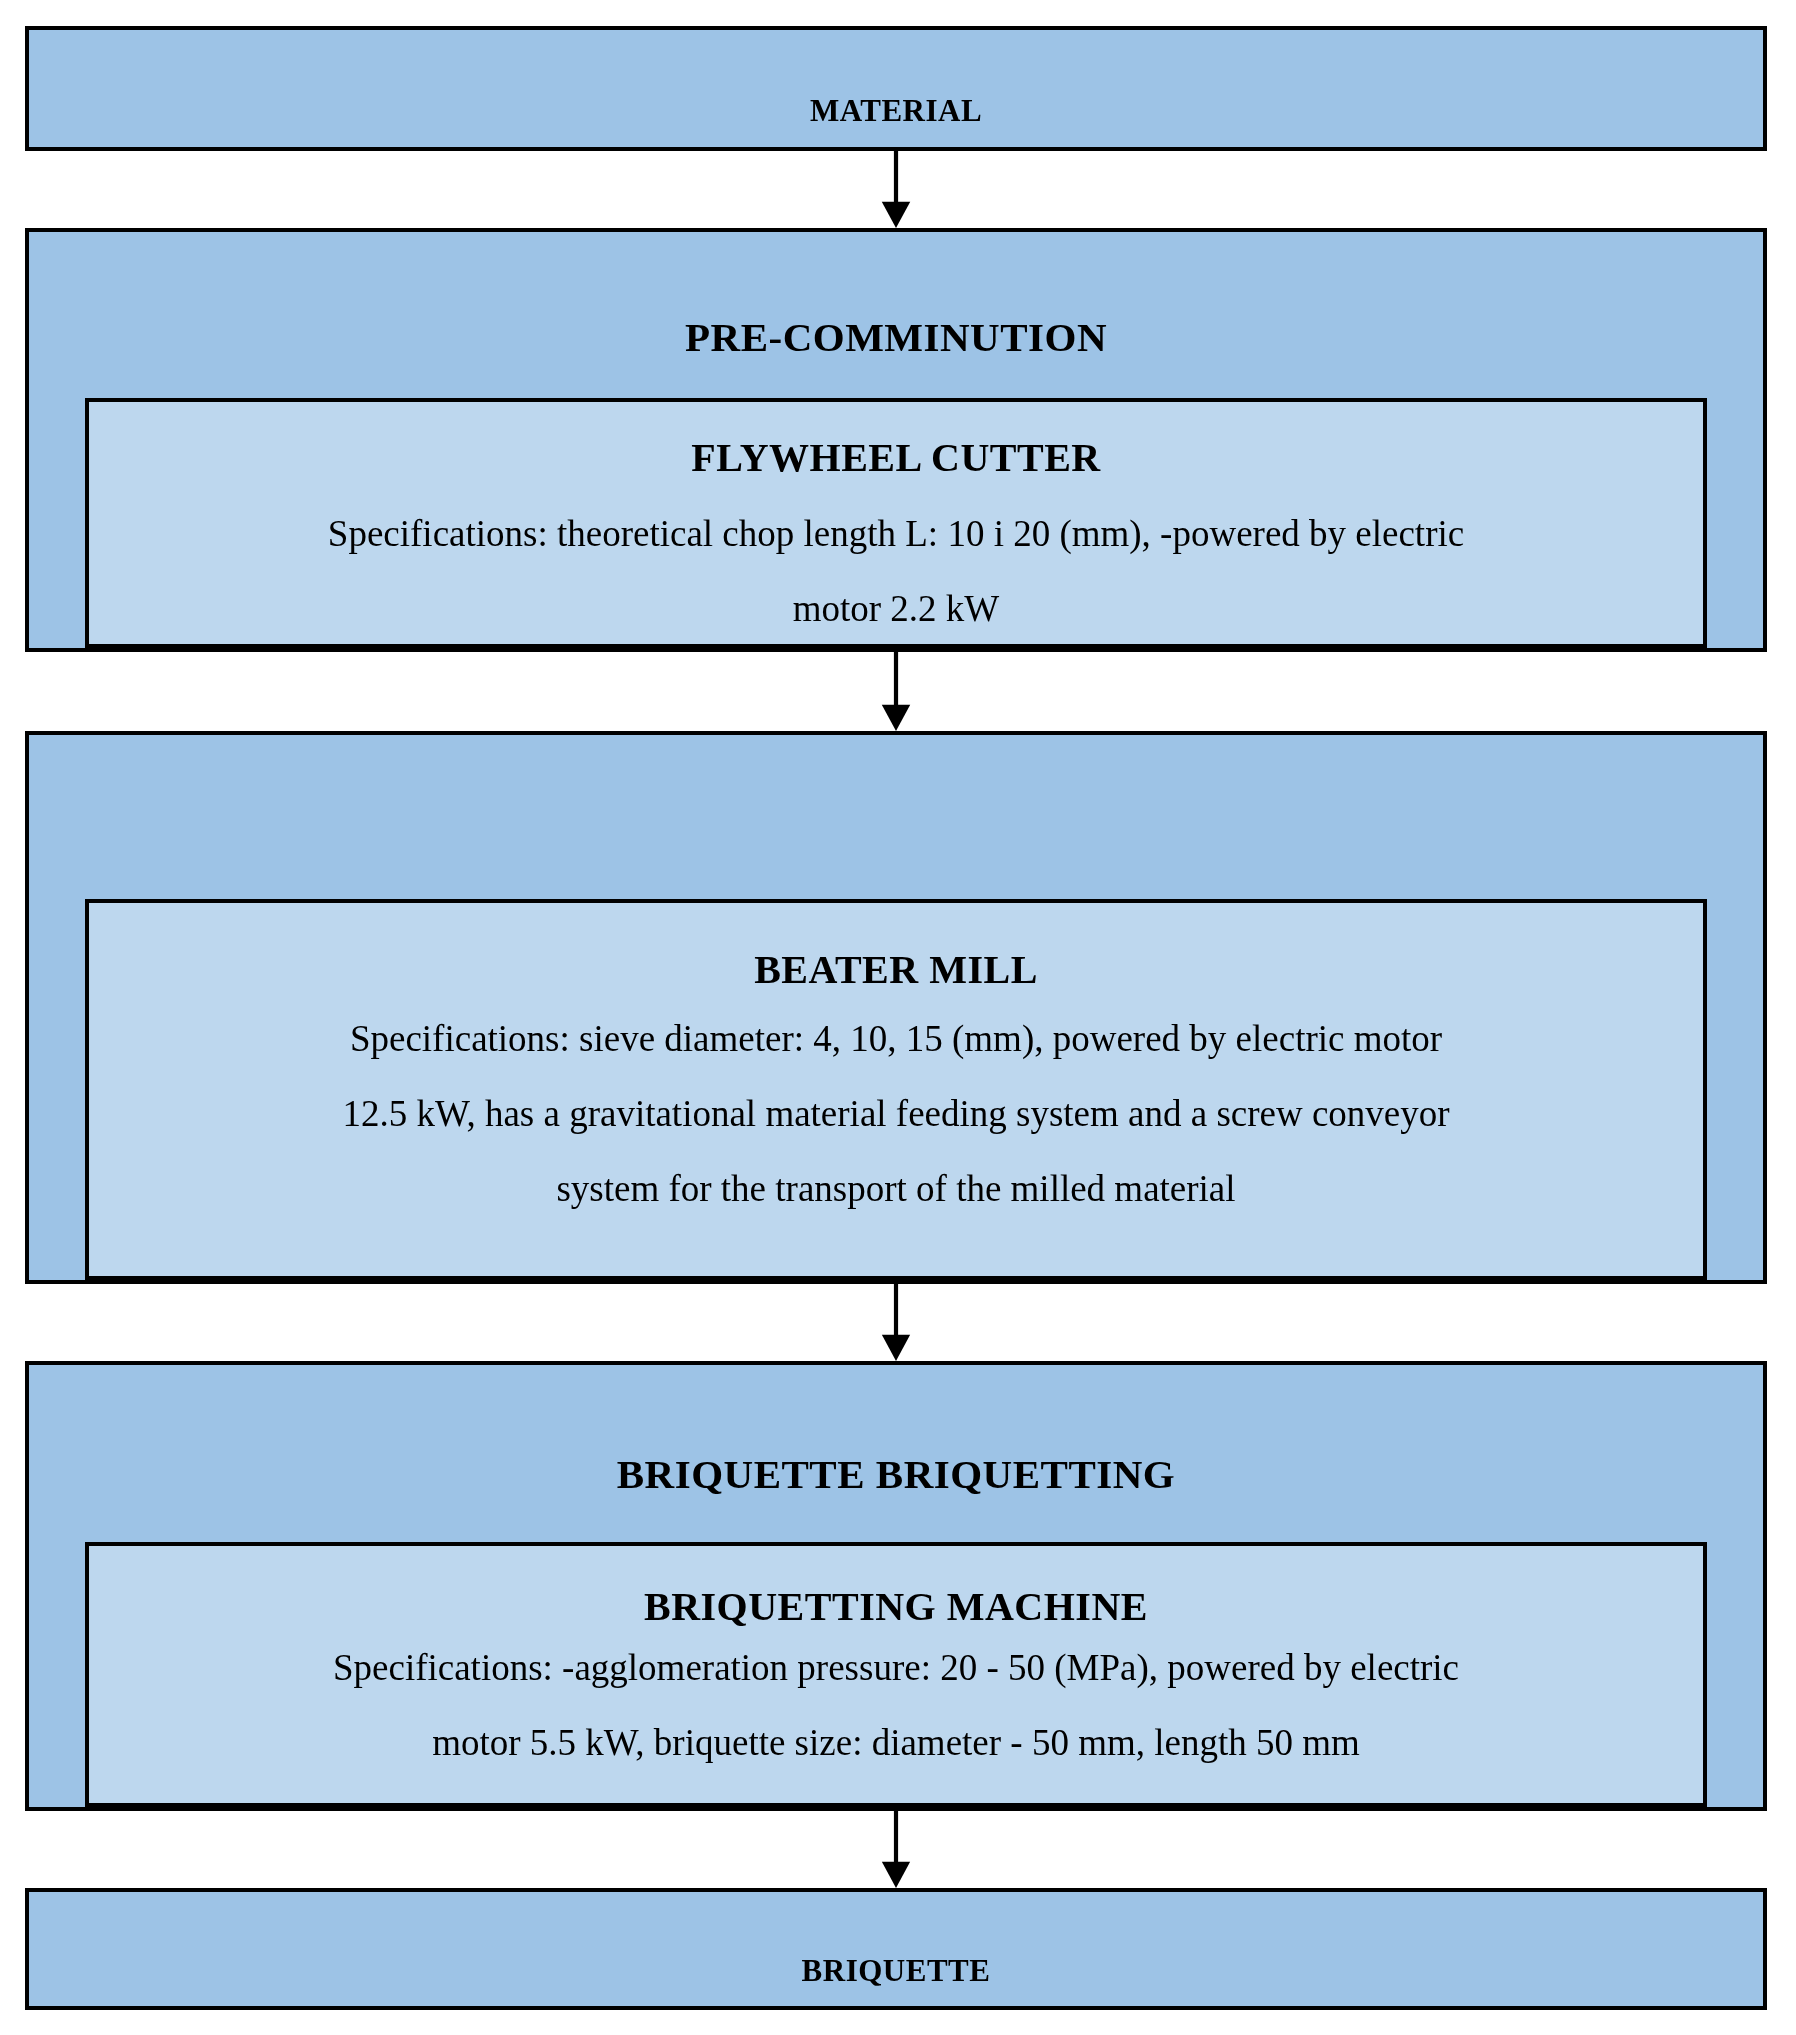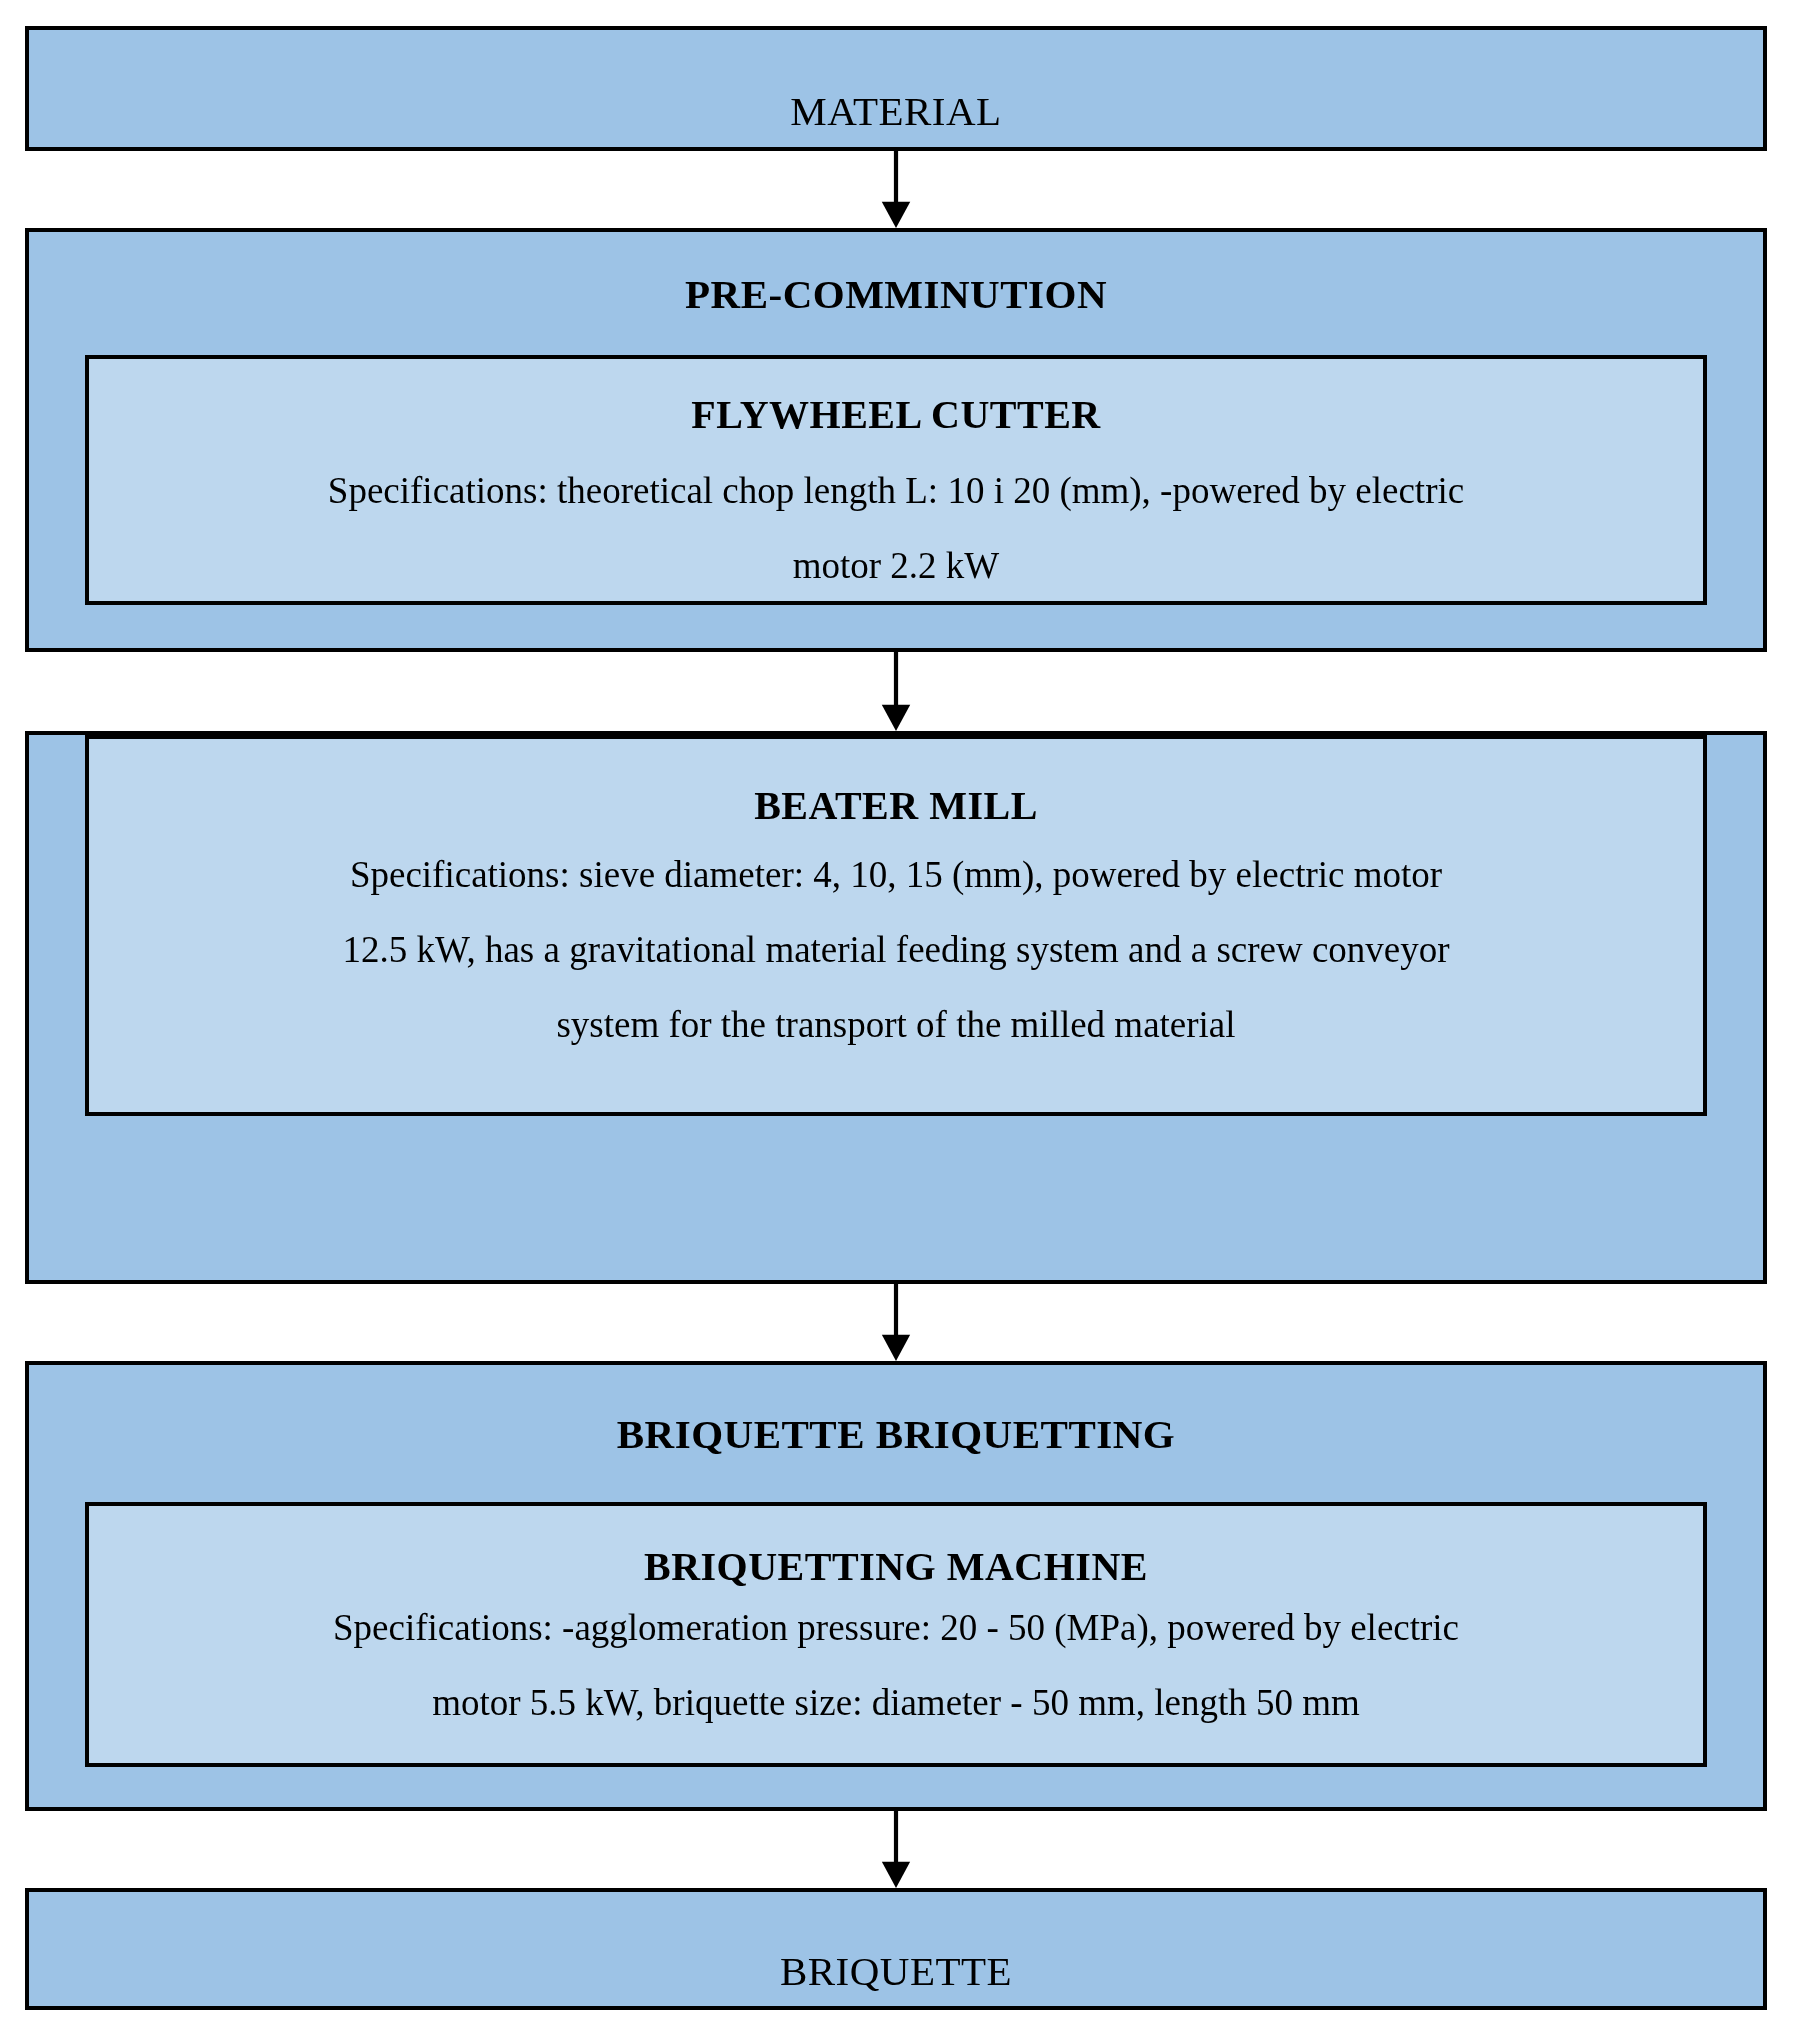--- a/index.html
+++ b/index.html
@@ -12,23 +12,23 @@
   .chart { padding-top: 26px; margin-left: 25px; width: 1742px; }
 
   .node {
     width: 100%;
     border: 4.2px solid var(--border, #000000);
     background: var(--stage-fill, #9DC3E6);
   }
   .terminal { display: flex; align-items: center; justify-content: center; }
   .terminal.first { height: 125px; }
   .terminal.last  { height: 122px; }
-  .node-label { font-size: 41px; font-weight: normal; letter-spacing: 0.5px; margin-top: 44px; }
+  .node-label { font-size: 31px; font-weight: bold; letter-spacing: 0.5px; margin-top: 44px; }
 
-  .stage { display: flex; flex-direction: column; }
+  .stage { display: flex; flex-direction: column; justify-content: flex-end; }
   .s1 { height: 424px; }
   .s2 { height: 553px; }
   .s3 { height: 450px; }
   .stage-title {
     display: flex; align-items: center; justify-content: center;
     font-size: 41px; font-weight: bold; letter-spacing: 0.5px;
   }
   .t1 { height: 123px; }
   .t2 { height: 121px; }
   .t3 { height: 137px; }

